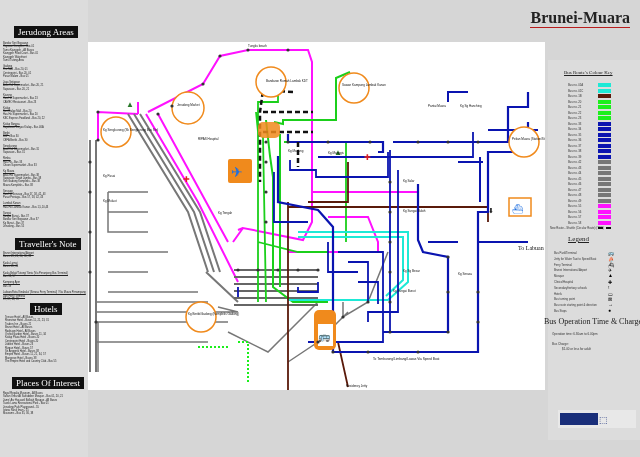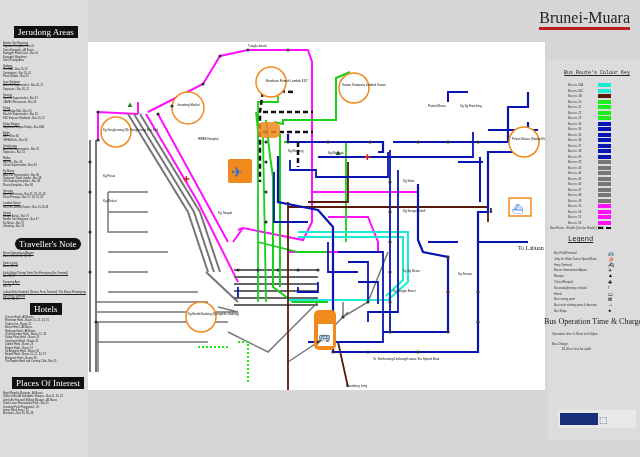--- a/index.html
+++ b/index.html
@@ -2,40 +2,40 @@
 <html><head>
 <meta charset="utf-8">
 <style>
   html,body{margin:0;padding:0;}
   body{width:640px;height:457px;background:#d6d6d6;font-family:"Liberation Serif",serif;position:relative;overflow:hidden;}
   .leftpanel{position:absolute;left:0;top:0;width:88px;height:457px;background:#dcdcdc;}
   .secthead{position:absolute;background:#111;color:#fff;font-size:9px;padding:1px 4px;white-space:nowrap;}
   .small{position:absolute;font-size:2.6px;line-height:3.4px;color:#222;white-space:pre;font-family:"Liberation Sans",sans-serif;}
   .maparea{position:absolute;left:88px;top:42px;width:457px;height:348px;background:#fff;}
   .title{position:absolute;right:10px;top:8px;text-align:center;font-size:16px;color:#222;line-height:19px;}
-  .title span{display:block;border-bottom:3px solid #b91c1c;}
+  .title span{display:block;border-bottom:1px solid #b91c1c;font-weight:bold;}
   .rightpanel{position:absolute;left:548px;top:60px;width:92px;height:380px;background:#dcdcdc;}
-  .keyhead{position:absolute;font-size:5px;text-decoration:underline;color:#222;font-family:Liberation Mono, monospace;}
+  .keyhead{position:absolute;font-size:5px;text-decoration:underline;color:#222;}
   .keyrow{position:absolute;left:0;width:92px;height:6px;}
   .keyrow .lbl{position:absolute;left:20px;font-size:2.8px;color:#333;font-family:"Liberation Sans",sans-serif;top:1px;}
   .keyrow .sw{position:absolute;left:50px;width:13px;height:4px;top:1px;}
   .legrow{position:absolute;left:0;width:92px;height:7px;}
   .legrow .lbl{position:absolute;left:6px;font-size:2.8px;color:#333;font-family:"Liberation Sans",sans-serif;top:1px;}
   .legrow .ic{position:absolute;left:60px;font-size:5px;top:0;}
   .stlbl{font-family:"Liberation Sans",sans-serif;font-size:3px;fill:#111;}
   .logo{position:absolute;left:558px;top:410px;width:78px;height:18px;background:#e8e8e8;}
 </style>
 </head>
 <body>
 
 <div class="leftpanel">
   <div class="secthead" style="left:14px;top:26px;">Jerudong Areas</div>
   <div class="small" id="shopping-list" style="left:3px;top:42px;"><div style="text-decoration: underline;">Bandar Seri Begawan</div><div>Yayasan Complex - Bus 01</div><div>Tamu Kianggeh - All Buses</div><div>Kianggeh Food Court - Bus 01</div><div>Kianggeh Waterfront</div><div>Tamu Tutong Area</div><div style="height: 2.5px;"></div><div style="text-decoration: underline;">Gadong</div><div>The Mall - Bus 20, 01</div><div>Centrepoint - Bus 20, 01</div><div>Pasar Malam - Bus 01</div><div style="height: 2.5px;"></div><div style="text-decoration: underline;">Jaya Setiawan</div><div>Araa Hal Supermarket - Bus 20, 21</div><div>Supasave - Bus 20, 21</div><div style="height: 2.5px;"></div><div style="text-decoration: underline;">Kiarong</div><div>Hua Ho Supermarket - Bus 23</div><div>CAMEO Restaurant - Bus 23</div><div style="height: 2.5px;"></div><div style="text-decoration: underline;">Kiulap</div><div>Seri Kiulap Mall - Bus 20</div><div>Hua Ho Supermarket - Bus 20</div><div>KBC Express Foodland - Bus 20, 22</div><div style="height: 2.5px;"></div><div style="text-decoration: underline;">Kiulap Bangsa</div><div>Supasave/Teeyoo Kiulap - Bus 46A</div><div style="height: 2.5px;"></div><div style="text-decoration: underline;">Beribi</div><div>BCP - Bus 30</div><div>CEFA Beribi - Bus 30</div><div style="height: 2.5px;"></div><div style="text-decoration: underline;">Sengkurong</div><div>Araa Hal Supermarket - Bus 31</div><div>Supasave - Bus 31</div><div style="height: 2.5px;"></div><div style="text-decoration: underline;">Rimba</div><div>Hua Ho - Bus 33</div><div>Choon Supermarket - Bus 33</div><div style="height: 2.5px;"></div><div style="text-decoration: underline;">Kg Muara</div><div>Araa Hal Supermarket - Bus 38</div><div>Supasave Tanah Jambu - Bus 38</div><div>Seri Gadong Kompleks - Bus 38</div><div>Muara Kompleks - Bus 38</div><div style="height: 2.5px;"></div><div style="text-decoration: underline;">Serusop</div><div>Hua Ho Serusop - Bus 57, 58, 42, 43</div><div>Pusat Peniaga - Bus 57, 58, 42, 43</div><div style="height: 2.5px;"></div><div style="text-decoration: underline;">Lambak Kanan</div><div>Hua Ho Lambak Kanan - Bus 1,5,10,43</div><div style="height: 2.5px;"></div><div style="text-decoration: underline;">Sungai</div><div>Sungai Bunut - Bus 37</div><div>Bandar Seri Begawan - Bus 37</div><div>Kg Bunut - Bus 37</div><div>Jerudong - Bus 55</div><div style="height: 2.5px;"></div></div>
 
-  <div class="secthead" style="left:15px;top:238px;border-radius:6px;">Traveller's Note</div>
+  <div class="secthead" style="left:15px;top:238px;">Traveller's Note</div>
   <div class="small" id="travel-list" style="left:3px;top:252px;"><div style="text-decoration: underline; white-space: normal; width: 84px;">Brunei International Airport</div><div>Buses 23, 24, 34, 36, 38</div><div style="height: 3px;"></div><div style="text-decoration: underline; white-space: normal; width: 84px;">Kuala Lumut</div><div>Buses 45, 44</div><div style="height: 3px;"></div><div style="text-decoration: underline; white-space: normal; width: 84px;">Kuala Belait/Tutong/ Seria (Via Penanjong Bus Terminal)</div><div>Bus 33, 57</div><div style="height: 3px;"></div><div style="text-decoration: underline; white-space: normal; width: 84px;">Kampong Ayer</div><div>Bus 39</div><div style="height: 3px;"></div><div style="text-decoration: underline; white-space: normal; width: 84px;">Labuan/Kota Kinabalu/ (Serasa Ferry Terminal) / Via Muara Penumpang Dan Ferry Terminal</div><div>37, 37, 38, 39</div><div style="height: 3px;"></div></div>
 
   <div class="secthead" style="left:30px;top:303px;">Hotels</div>
   <div class="small" id="hotel-list" style="left:5px;top:316px;"><div>Terrace Hotel - All Buses</div><div>Riverview Hotel - Buses 11, 21, 23, 31</div><div>Traders Inn - Buses 21</div><div>Brunei Hotel - All Buses</div><div>Radisson Hotel - All Buses</div><div>Orchid Garden Hotel - Buses 11, 34</div><div>Kiulap Plaza Hotel - Buses 20</div><div>Centrepoint Hotel - Buses 20</div><div>Jubilee Hotel - Buses 23</div><div>Rizqun Hotel - Buses 57</div><div>Sri Anggerik Hotel - Buses 38</div><div>Empire Hotel - Buses 11, 21, 34, 57</div><div>Mangrove Hotel - Buses 38</div><div>The Empire Hotel and Country Club - Bus 55</div></div>
 
   <div class="secthead" style="left:12px;top:377px;text-align:right;">Places Of Interest</div>
   <div class="small" id="poi-list" style="left:3px;top:392px;"><div>Royal Regalia Museum - All Buses</div><div>Sultan Omar Ali Saifuddien Mosque - Bus 01, 20, 21</div><div>Jame' Asr Hassanil Bolkiah Mosque - All Buses</div><div>Tasek Lama Recreational Park - Bus 01</div><div>Jerudong Park Playground - 55</div><div>Istana Nurul Iman - 55</div><div>Museums - Bus 35, 36, 38</div></div>
 </div>
 
 <div class="title">

